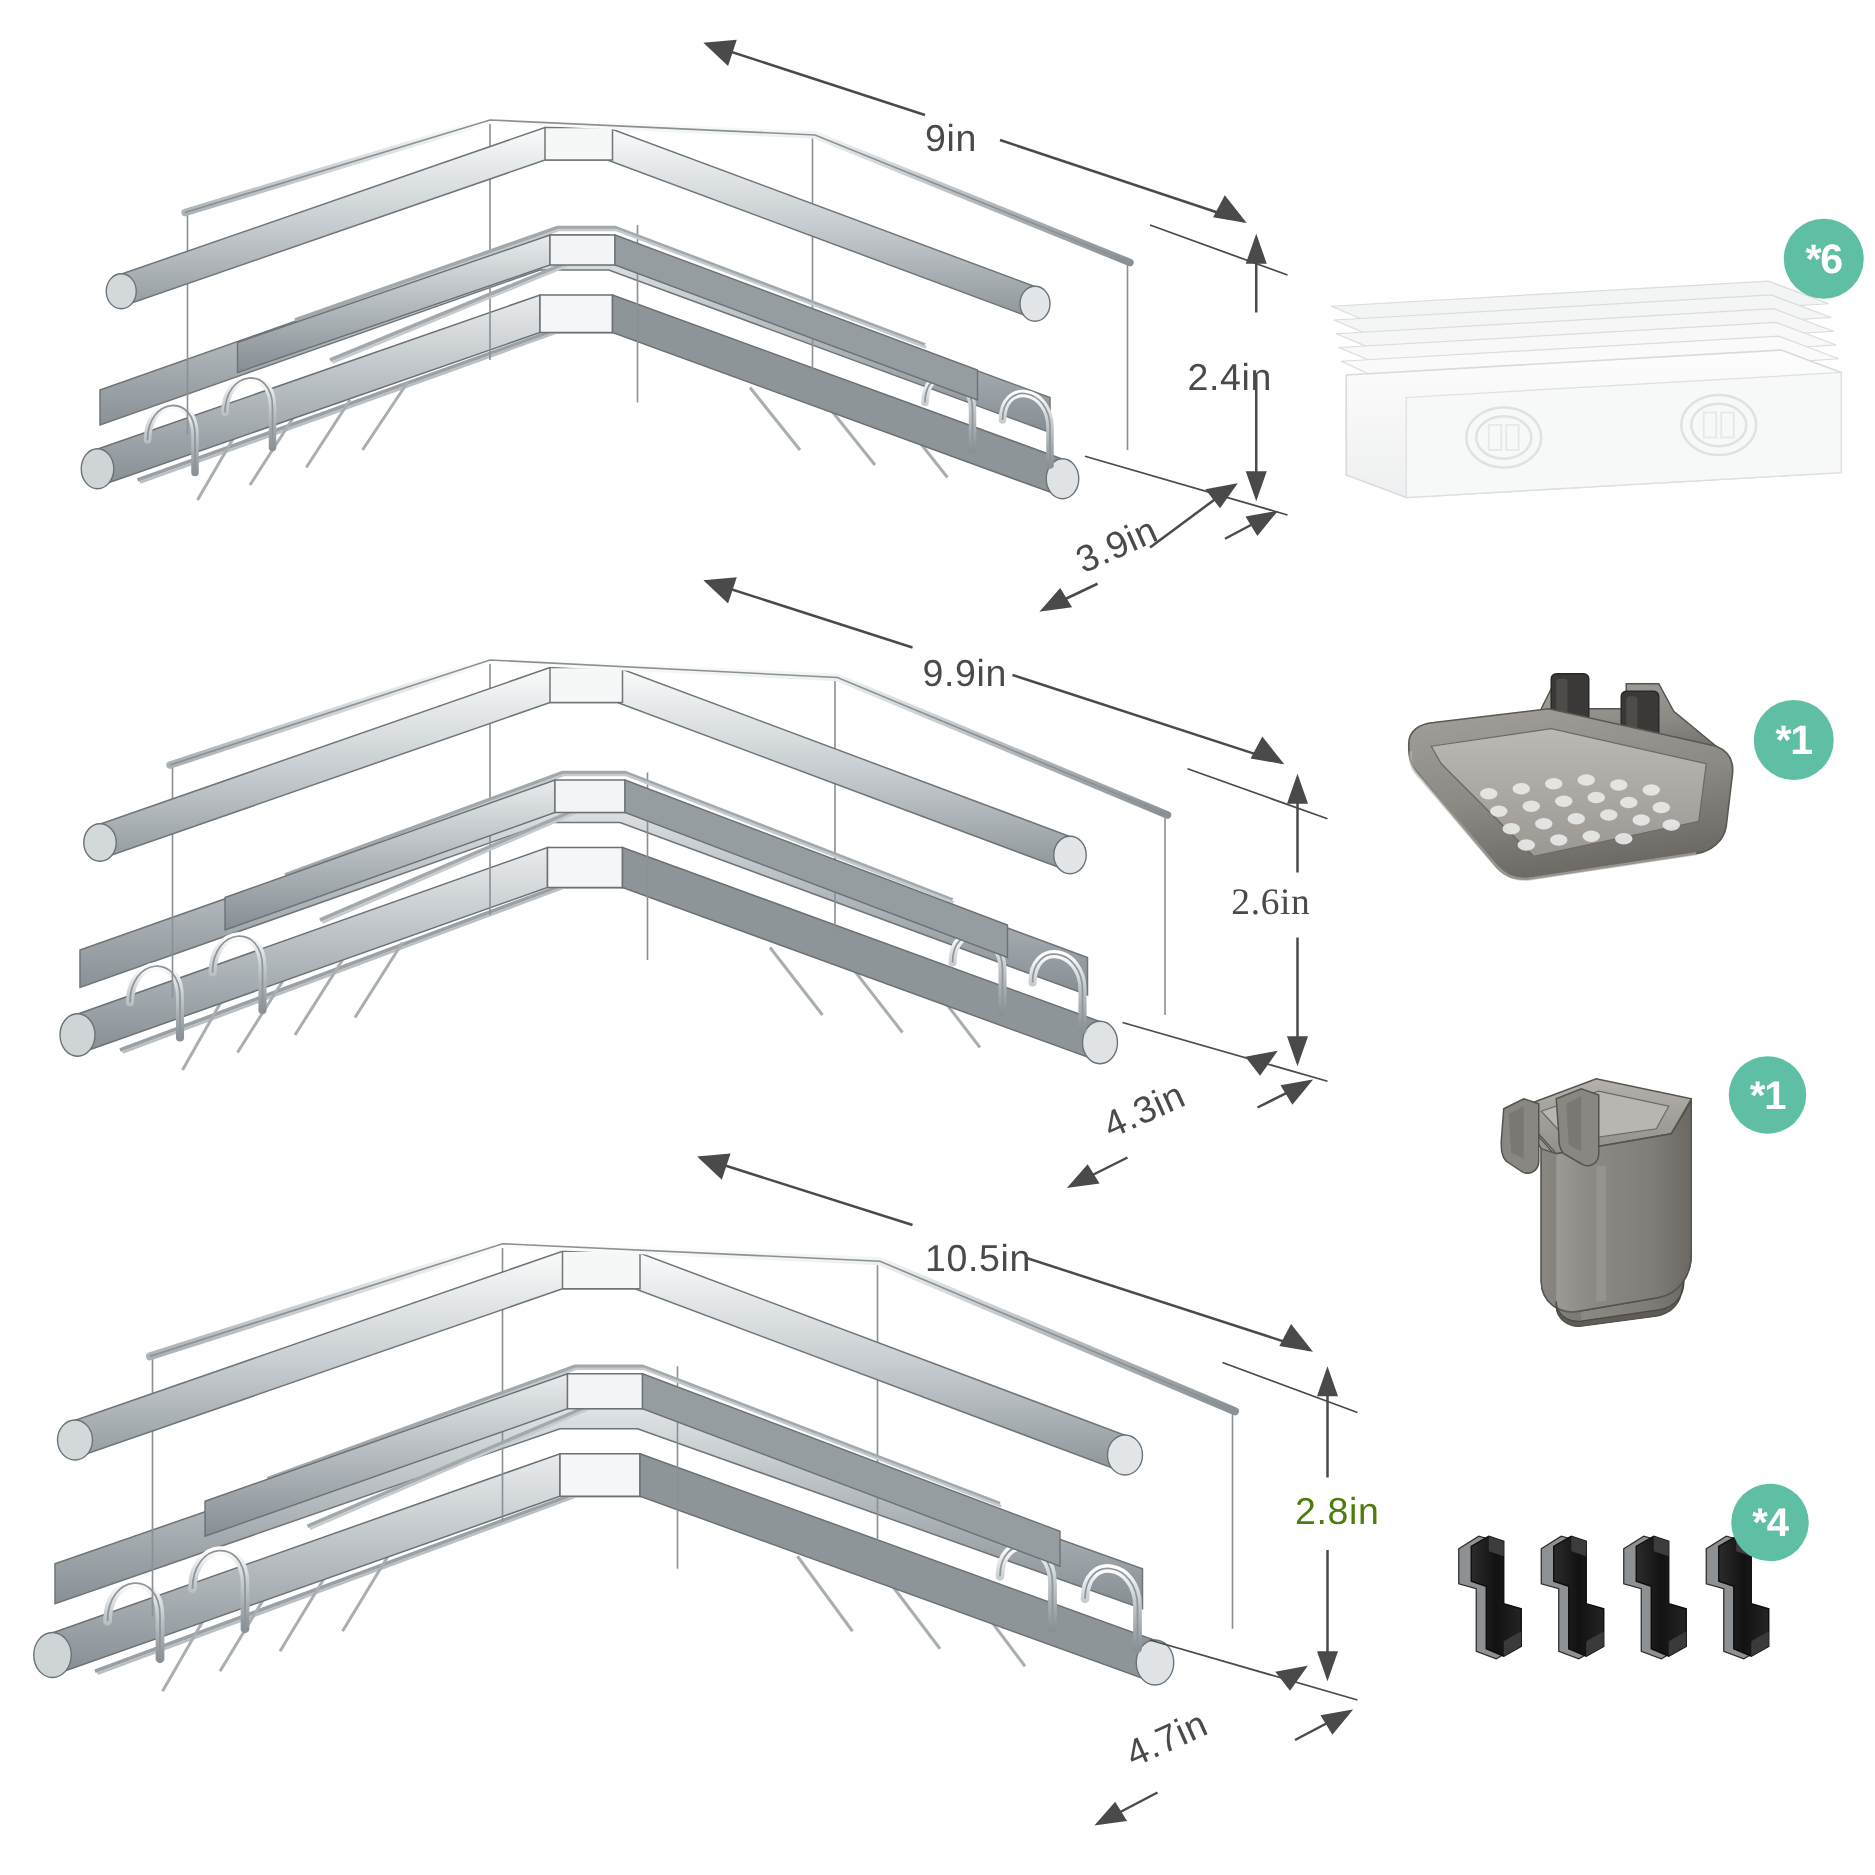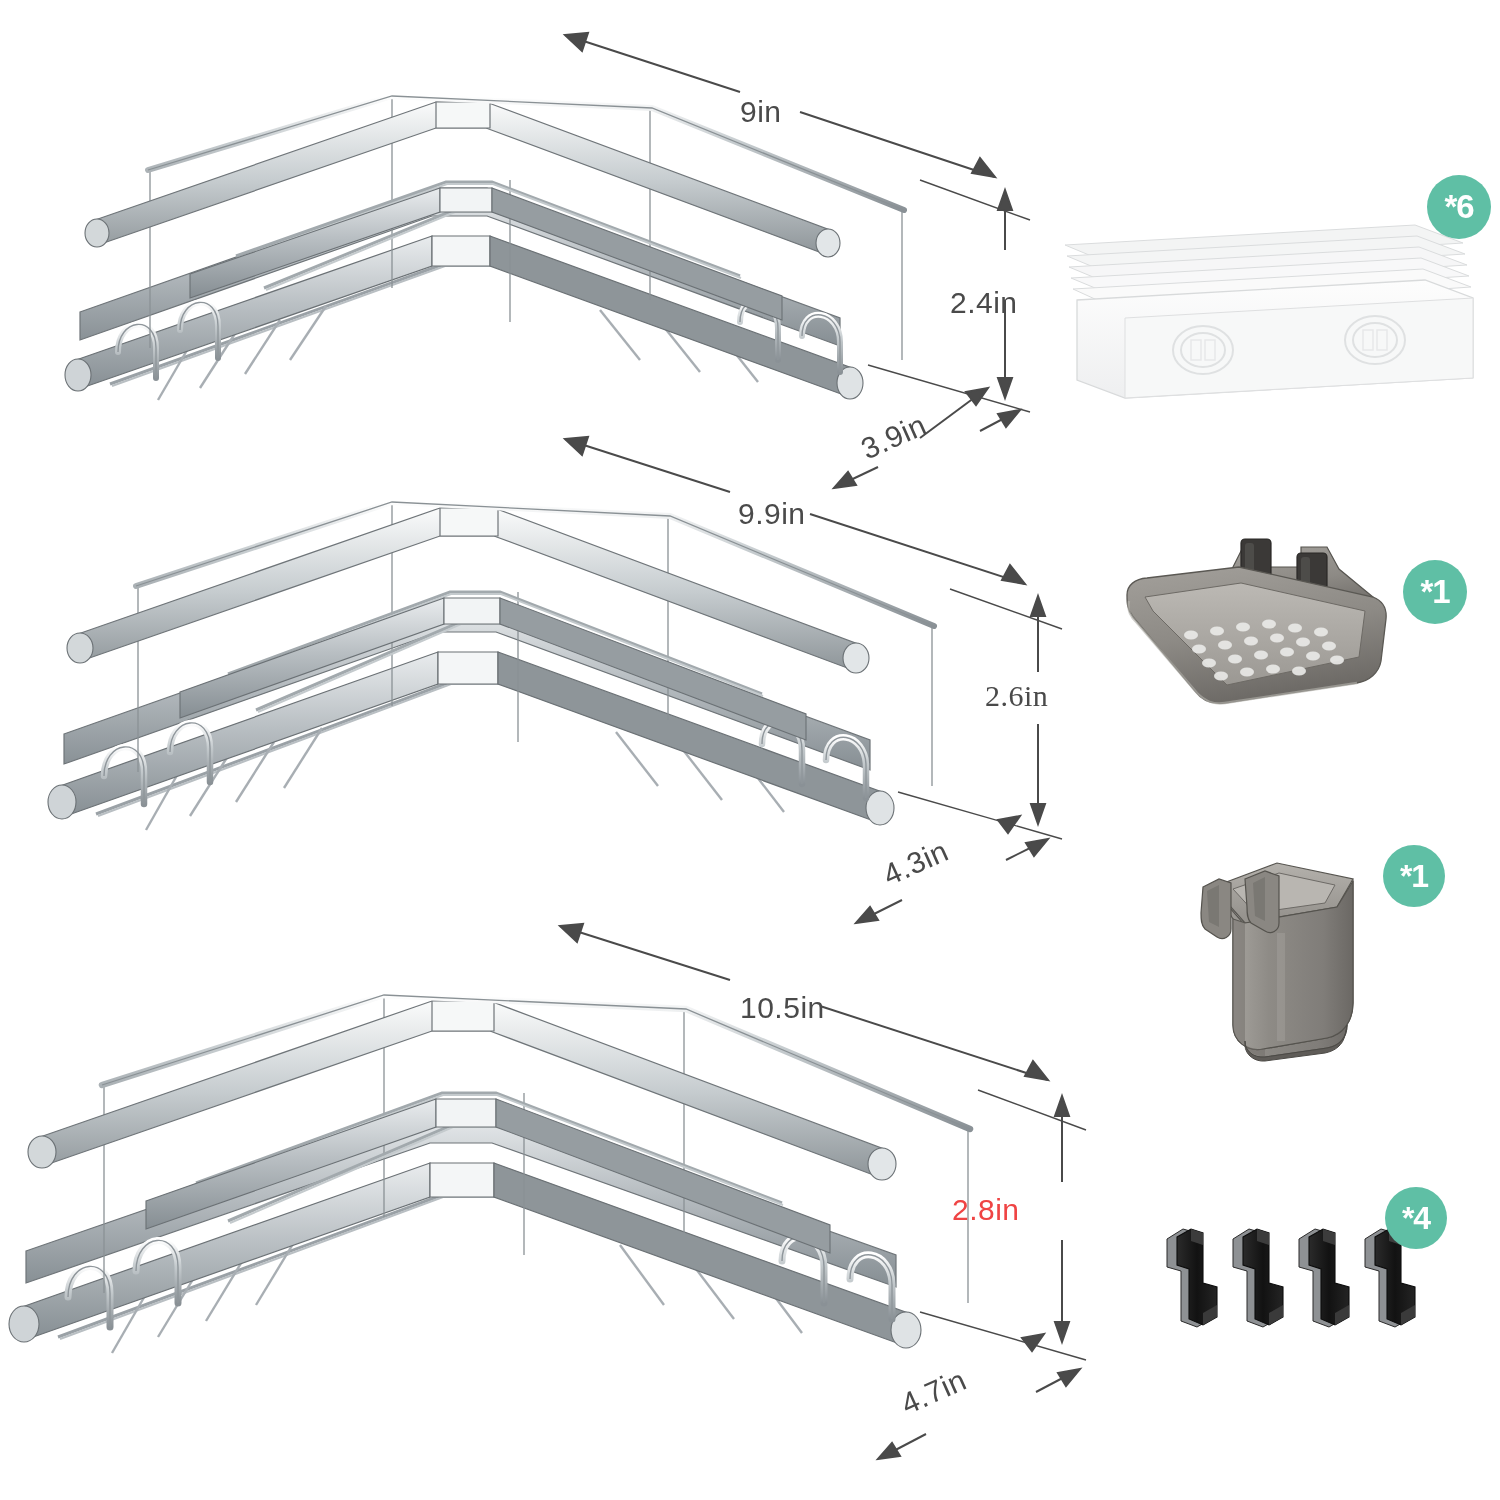--- a/index.html
+++ b/index.html
@@ -184,21 +184,21 @@
         <polygon points="34,93 56,90 48,77"></polygon>
         <polygon points="220,15 198,19 206,32"></polygon>
       </g>
     </svg>
 
     <span class="dim-label" style="left: 700px; top: 35px; color: rgb(74, 74, 74);">9in</span>
     <span class="dim-label" style="left: 910px; top: 190px; color: rgb(74, 74, 74); margin-top: 36px;">2.4in</span>
     <span class="dim-label" style="left: 820px; top: 360px; transform: rotate(-24deg); color: rgb(74, 74, 74);">3.9in</span>
   </div>
 
-  <div class="shelf-group" id="g-shelf-1" style="left:20px; top:464px;">
+  <div class="shelf-group" id="g-shelf-1" style="left:20px; top:490px;">
     <svg width="1040" height="430" viewBox="0 0 1040 430">
       <defs>
         <linearGradient id="railA1" x1="0" y1="0" x2="0" y2="1">
           <stop offset="0%" stop-color="#e9ecee"></stop>
             <stop offset="45%" stop-color="#b9bfc3"></stop>
             <stop offset="100%" stop-color="#868e93"></stop>
         </linearGradient>
         <linearGradient id="railB1" x1="0" y1="0" x2="0" y2="1">
           <stop offset="0%" stop-color="#fafbfb"></stop>
             <stop offset="50%" stop-color="#c7cdd0"></stop>
@@ -316,21 +316,21 @@
         <polygon points="228,17 206,21 214,34"></polygon>
       </g>
     </svg>
 
     <span class="dim-label" style="left: 718px; top: 33px; color: rgb(74, 74, 74);">9.9in</span>
 
     <span class="dim-label" style="left: 965px; top: 215px; color: rgb(74, 74, 74); font-family: Liberation Serif, serif;">2.6in</span>
     <span class="dim-label" style="left: 862px; top: 382px; transform: rotate(-24deg); color: rgb(74, 74, 74);">4.3in</span>
   </div>
 
-  <div class="shelf-group" id="g-shelf-2" style="left:0px; top:955px;">
+  <div class="shelf-group" id="g-shelf-2" style="left:0px; top:955px;padding-left:18px;">
     <svg width="1080" height="470" viewBox="0 0 1080 470">
       <defs>
         <linearGradient id="railA2" x1="0" y1="0" x2="0" y2="1">
           <stop offset="0%" stop-color="#e9ecee"></stop>
             <stop offset="45%" stop-color="#b9bfc3"></stop>
             <stop offset="100%" stop-color="#868e93"></stop>
         </linearGradient>
         <linearGradient id="railB2" x1="0" y1="0" x2="0" y2="1">
           <stop offset="0%" stop-color="#fafbfb"></stop>
             <stop offset="50%" stop-color="#c7cdd0"></stop>
@@ -443,21 +443,21 @@
     <svg width="320" height="140" viewBox="0 0 320 140" style="position:absolute; left:840px; top:395px;">
       <g stroke="#4a4a4a" stroke-width="2" fill="#4a4a4a">
         <line x1="44" y1="106" x2="86" y2="84"></line>
         <line x1="196" y1="42" x2="234" y2="22"></line>
         <polygon points="38,109 60,106 52,93"></polygon>
         <polygon points="240,19 218,23 226,36"></polygon>
       </g>
     </svg>
 
     <span class="dim-label" style="left: 740px; top: 36px; color: rgb(74, 74, 74);">10.5in</span>
-    <span class="dim-label" style="left: 952px; top: 238px; color: #ef4444;">2.8in</span>
+    <span class="dim-label" style="left: 1036px; top: 238px; color: #4d7c0f;">2.8in</span>
     <span class="dim-label" style="left: 900px; top: 420px; transform: rotate(-24deg); color: rgb(74, 74, 74);">4.7in</span>
   </div>
 
   <div class="accessory-group" id="g-acc-0" style="left:1055px; top:170px;">
     <svg width="420" height="240" viewBox="0 0 420 240">
       <defs>
         <linearGradient id="padG" x1="0" y1="0" x2="0" y2="1">
           <stop offset="0%" stop-color="#fdfdfd"></stop>
             <stop offset="100%" stop-color="#eeeff0"></stop>
         </linearGradient>

